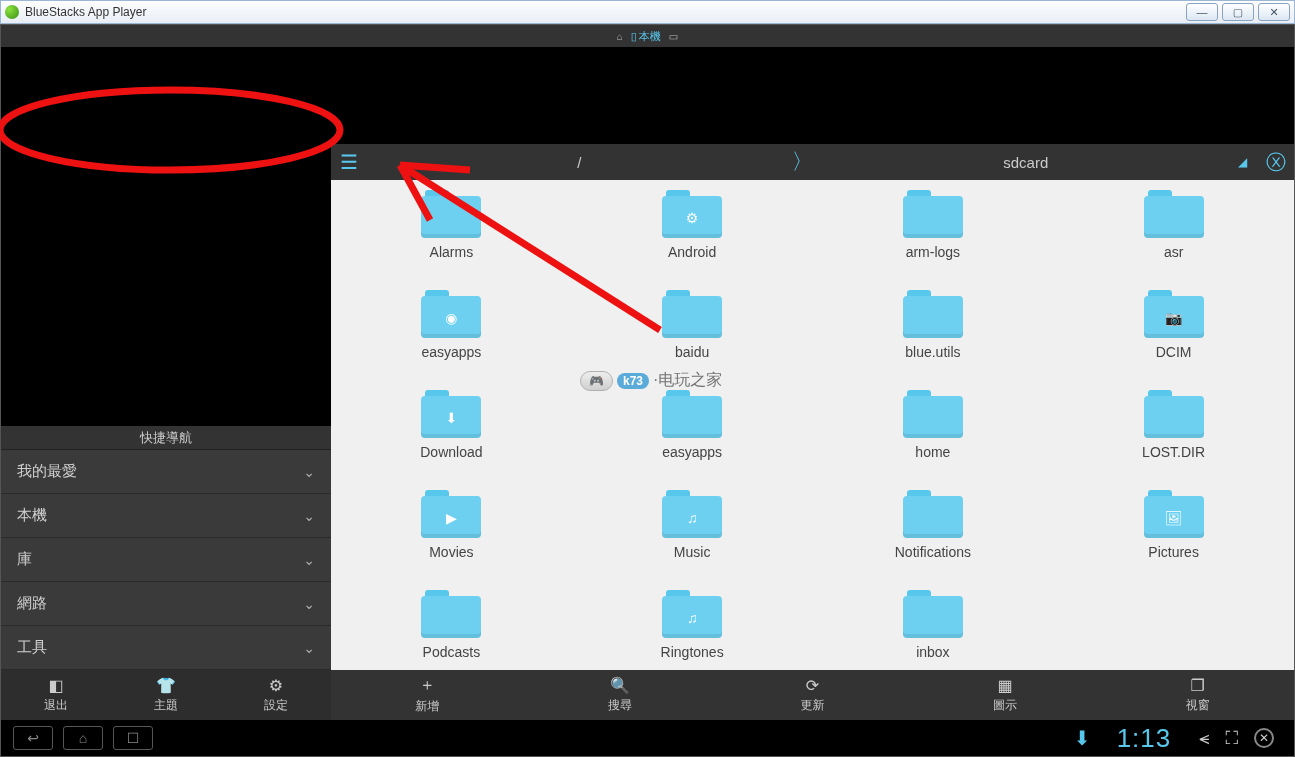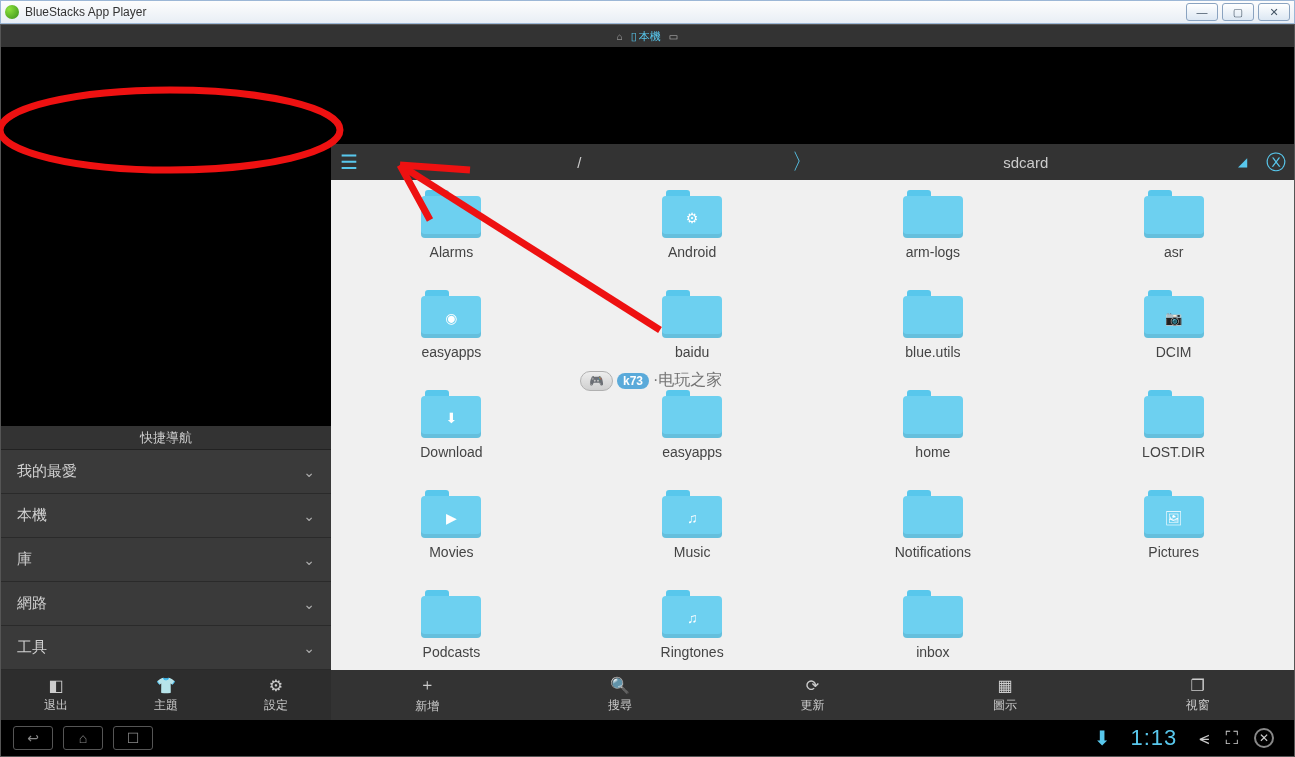--- a/index.html
+++ b/index.html
@@ -47,21 +47,21 @@
 
 
 .toolbar { height: 50px; background: #333; display: flex; }
 .tool { flex: 1; display: flex; flex-direction: column; align-items: center; justify-content: center; color: #ccc; font-size: 12px; cursor: pointer; gap: 2px; }
 .tool .ticon { font-size: 16px; }
 
 
 .navbar { height: 36px; background: #000; display: flex; align-items: center; padding: 0 12px; color: #888; }
 .navbar .navbtn { width: 40px; height: 24px; border: 1px solid #555; border-radius: 3px; margin-right: 10px; display: flex; align-items: center; justify-content: center; font-size: 14px; cursor: pointer; }
 .navbar .spacer { flex: 1; }
-.navbar .clock { color: #58c7ec; font-size: 22px; letter-spacing: 1px; font-family: "Segoe UI", sans-serif; font-weight: 300; margin: 0 14px;}
+.navbar .clock { color: #58c7ec; font-size: 26px; letter-spacing: 1px; font-family: "Segoe UI", sans-serif; font-weight: 300; margin: 0 20px;}
 .navbar .ricon { color: #ccc; font-size: 18px; margin: 0 8px; cursor: pointer; }
 .navbar .dl { color:#58c7ec; font-size:20px; margin:0 6px;}
 
 
 .anno { position: absolute; pointer-events: none; z-index: 1000; }
 .anno svg { overflow: visible; }
 
 .watermark { position:absolute; left:580px; top:370px; z-index:50; opacity:0.9; display:flex; align-items:center; gap:4px; pointer-events:none;}
 .watermark .pad { background: linear-gradient(#eee,#ccc); border:1px solid #aaa; border-radius:10px; padding:2px 8px; font-size:12px; color:#666;}
 .watermark .badge2 { background:#4aa3d8; color:#fff; border-radius:8px; padding:1px 6px; font-size:12px; font-weight:bold;}

